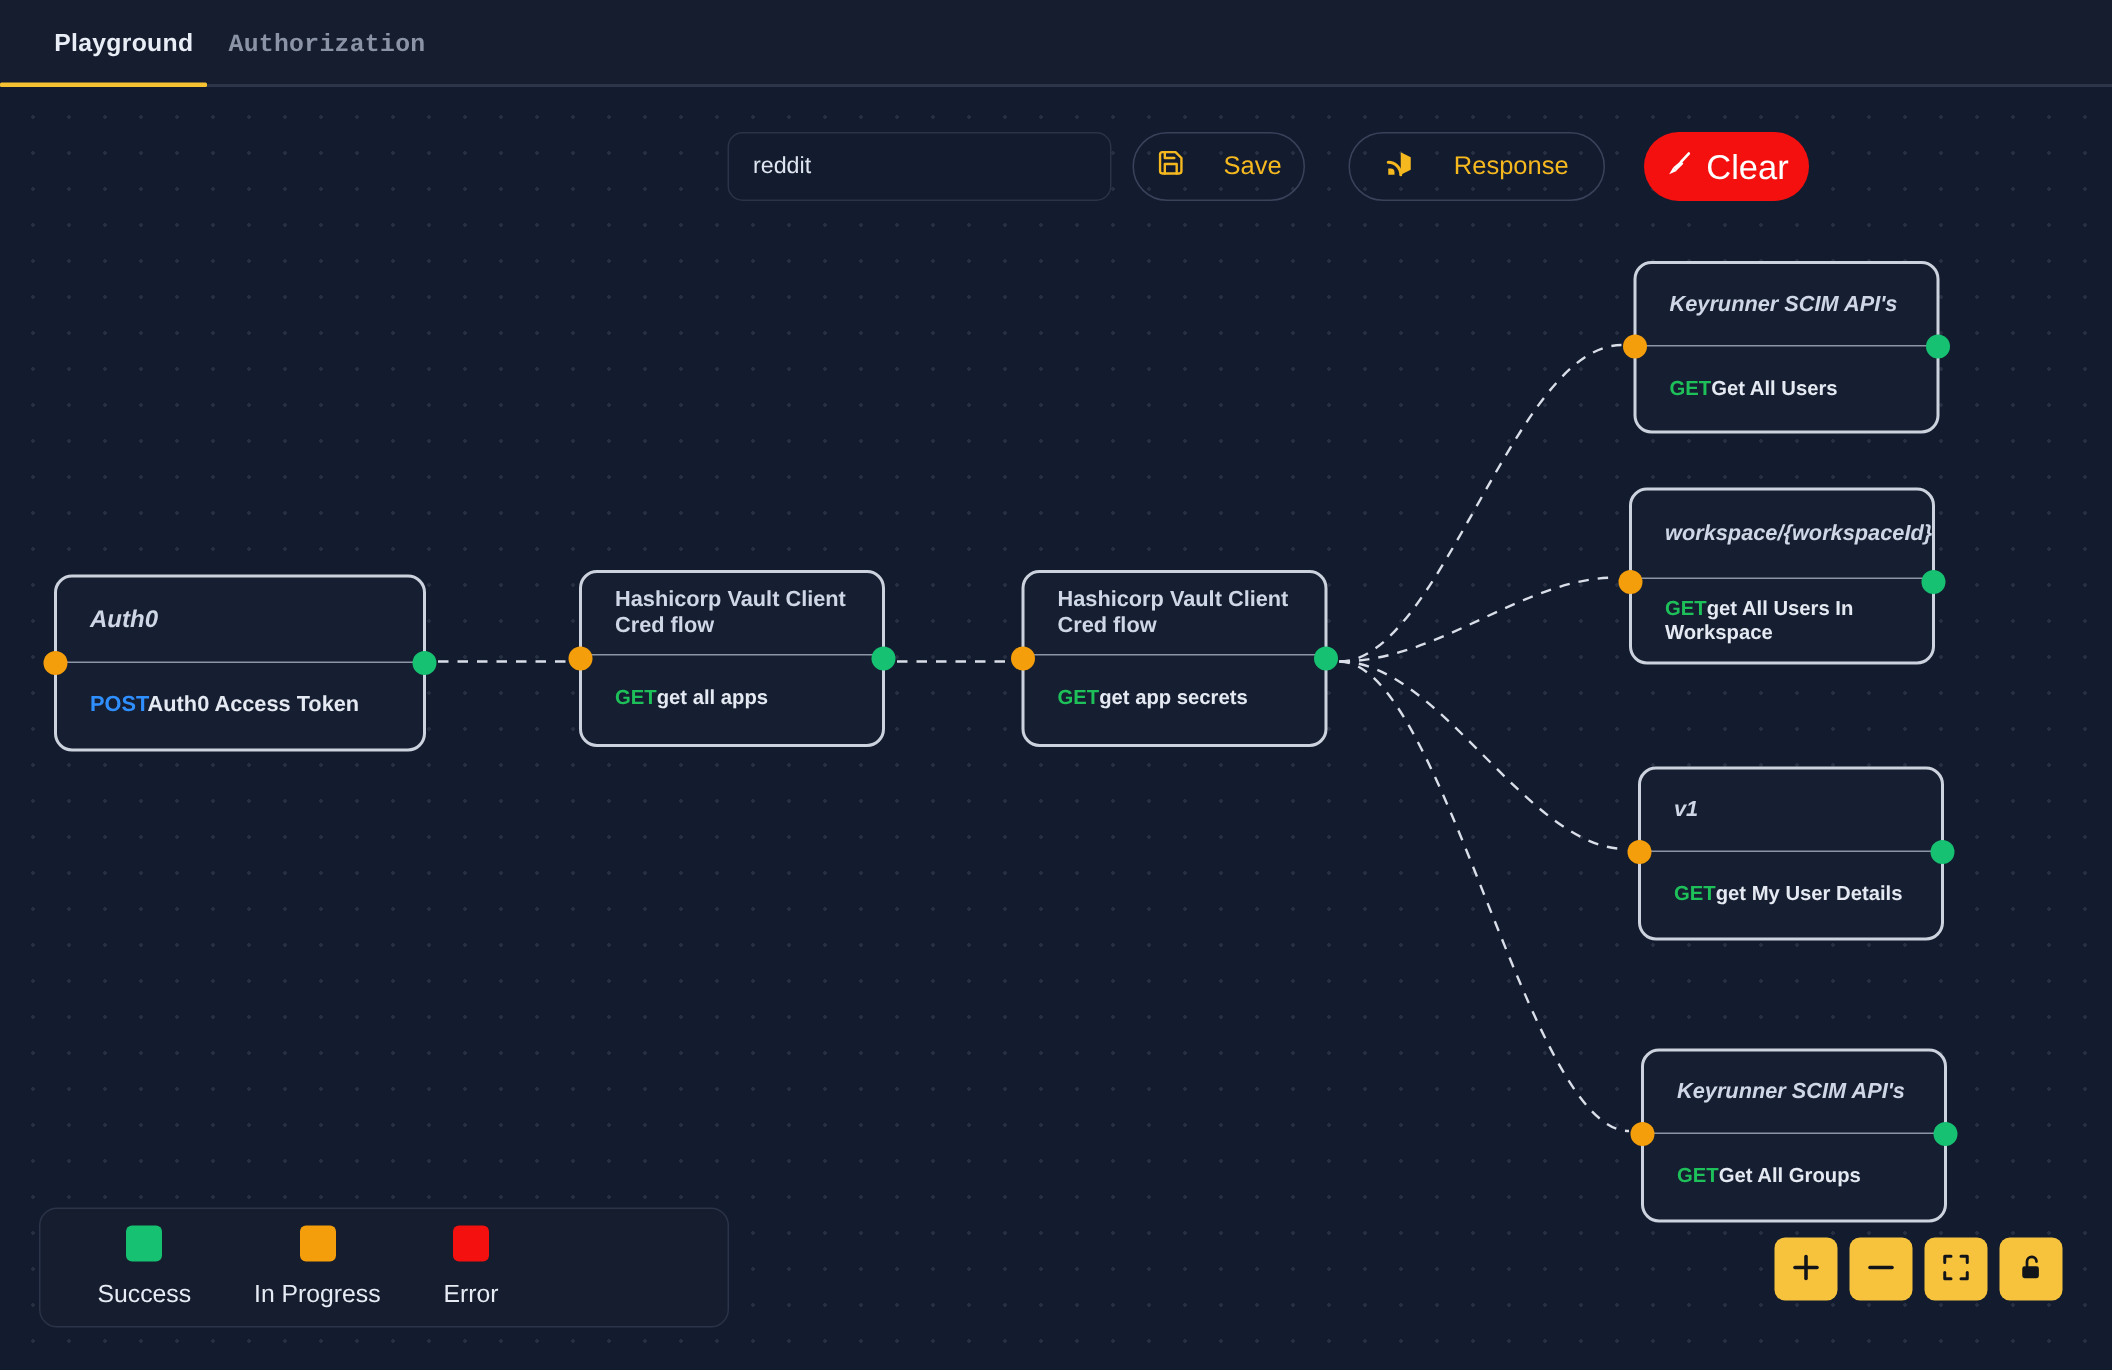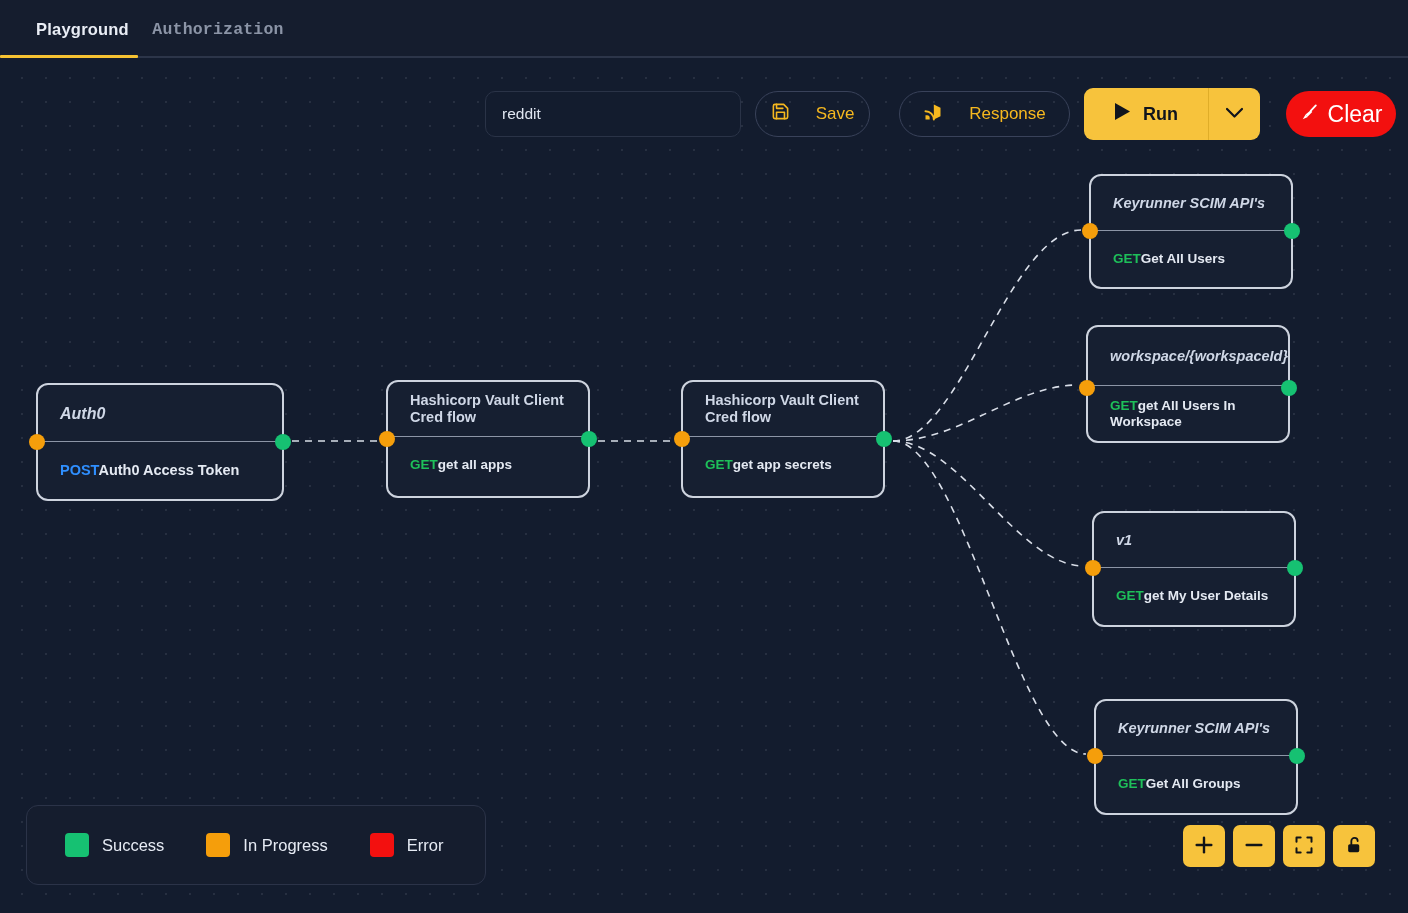--- a/index.html
+++ b/index.html
@@ -267,20 +267,21 @@
     display: flex;
     align-items: center;
     z-index: 30;
   }
   .legend-item {
     display: flex;
     align-items: center;
     gap: 13px;
     color: #e6ebf4;
     font-size: 16.5px;
+    flex-direction: column;
   }
   #legend-success    { margin-left: 38px; }
   #legend-inprogress { margin-left: 42px; }
   #legend-error      { margin-left: 42px; }
   .swatch { width: 24px; height: 24px; border-radius: 4px; }
 
   
   .zoom-controls {
     position: absolute;
     right: 33px;
@@ -442,37 +443,20 @@
         <span>
           <svg width="20" height="20" viewBox="0 0 24 24">
             <path d="M13 3 L21 7 L21 17 L13 21 Z" fill="#f6b81f"></path>
             <path d="M3 16 h2 a3 3 0 0 1 3 3 v2 h-5 z" fill="#f6b81f"></path>
             <path d="M3 11 a10 10 0 0 1 10 10" fill="none" stroke="#f6b81f" stroke-width="2.4" stroke-linecap="round"></path>
           </svg>
         </span>
         <span>Response</span>
       </button>
 
-      <div class="run-group">
-        <div class="run-main">
-          <span>
-            <svg width="17" height="19" viewBox="0 0 17 19">
-                <polygon points="1,1 16,9.5 1,18" fill="#10141d"></polygon>
-              </svg>
-          </span>
-          <span>Run</span>
-        </div>
-        <div class="run-caret">
-          <span>
-            <svg width="19" height="12" viewBox="0 0 19 12" fill="none" stroke="#10141d" stroke-width="2.2" stroke-linecap="round" stroke-linejoin="round">
-              <polyline points="2,2 9.5,9.5 17,2"></polyline>
-            </svg>
-          </span>
-        </div>
-      </div>
 
       <button id="clear-button">
         <span>
           <svg width="19" height="19" viewBox="0 0 24 24">
             <path d="M20 3 L13.5 10" stroke="#ffffff" stroke-width="2.3" stroke-linecap="round"></path>
             <path d="M13.5 9 L7 14.5 L9.5 17.5 L15.5 11.5 Z" fill="#ffffff"></path>
             <path d="M7 14.5 L3.5 20.5 L9.8 17.6 Z" fill="#ffffff"></path>
           </svg>
         </span>
         <span>Clear</span>

